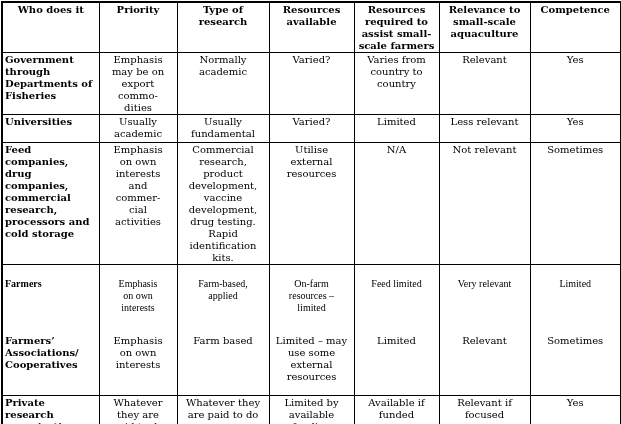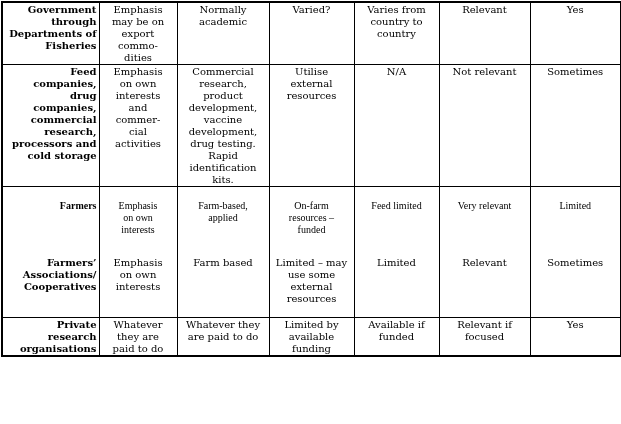--- a/index.html
+++ b/index.html
@@ -27,21 +27,21 @@
     font-size: 10px;
     line-height: 12px;
     white-space: pre-line;
     overflow: hidden;
     text-align: center;
   }
   .research th {
     font-weight: bold;
   }
   .research td.who {
-    text-align: right;
+    text-align: left;
     font-weight: bold;
   }
   
   .cut-r { border-right-style: hidden; }
   
   .blk-a { min-height: 45px; font-family: Liberation Serif, serif; }
 </style>
 </head>
 <body>
 
@@ -50,20 +50,36 @@
     <col style="width:97px">
     <col style="width:78px">
     <col style="width:92px">
     <col style="width:85px">
     <col style="width:85px">
     <col style="width:91px">
     <col style="width:91px">
   </colgroup>
 
   <tbody>
+      <tr style="height:48px">
+    <th>Who does it</th>
+    <th class="cut-r">Priority</th>
+    <th>Type of
+research</th>
+    <th>Resources
+available</th>
+    <th>Resources
+required to
+assist small-
+scale farmers</th>
+    <th>Relevance to
+small-scale
+aquaculture</th>
+    <th>Competence</th>
+  </tr>
 
   <tr style="height:59px">
     <td class="who">Government
 through
 Departments of
 Fisheries</td>
     <td class="cut-r">Emphasis
 may be on
 export
 commo-
@@ -71,20 +87,31 @@
     <td>Normally
 academic</td>
     <td>Varied?</td>
     <td>Varies from
 country to
 country</td>
     <td>Relevant</td>
     <td>Yes</td>
   </tr>
 
+  <tr style="height:28px">
+    <td class="who">Universities</td>
+    <td class="cut-r">Usually
+academic</td>
+    <td>Usually
+fundamental</td>
+    <td>Varied?</td>
+    <td>Limited</td>
+    <td>Less relevant</td>
+    <td>Yes</td>
+  </tr>
 
   <tr style="height:118px">
     <td class="who">Feed
 companies,
 drug
 companies,
 commercial
 research,
 processors and
 cold storage</td>
@@ -129,21 +156,21 @@
 interests</div>
     </td>
     <td>
       <div class="blk-a">Farm-based,
 applied</div>
       <div class="blk-b">Farm based</div>
     </td>
     <td>
       <div class="blk-a">On-farm
 resources –
-funded</div>
+limited</div>
       <div class="blk-b">Limited – may
 use some
 external
 resources</div>
     </td>
     <td>
       <div class="blk-a">Feed limited</div>
       <div class="blk-b">Limited</div>
     </td>
     <td>

